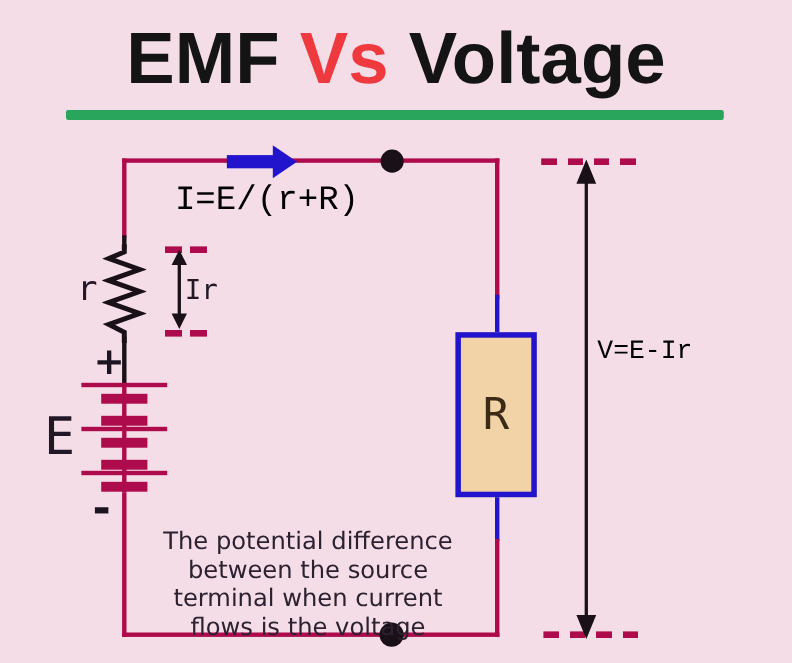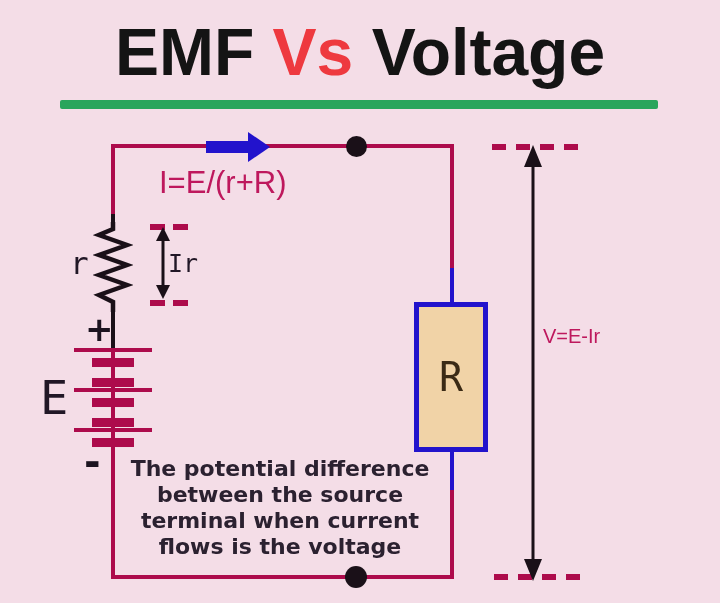--- a/index.html
+++ b/index.html
@@ -58,35 +58,35 @@
     display:flex;align-items:center;justify-content:center;
   }
   .resistor-box .r-label{
     font-family:"DejaVu Sans Mono",monospace;
     font-size:40px;color:#3b2a15;line-height:1;
   }
   
   .dot{border-radius:50%;background:var(--ink-black);}
   
   .formula{
-    font-family:Liberation Sans, sans-serif;
-    color:#be185d;white-space:nowrap;line-height:1;
+    font-family:Liberation Mono, monospace;
+    color:#000000;white-space:nowrap;line-height:1;
   }
   .lbl{
     font-family:"DejaVu Sans Mono",monospace;
     color:#211726;line-height:1;
   }
   .sign{
     font-family:"DejaVu Sans",sans-serif;font-weight:bold;
     color:#1c1420;line-height:1;
   }
   .caption{
-    left:113px;top:456px;width:334px;
+    left:113px;top:480px;width:334px;
     text-align:center;
-    font-family:"DejaVu Sans",sans-serif;font-weight:bold;
+    font-family:"DejaVu Sans",sans-serif;font-weight:normal;
     font-size:22px;line-height:26px;color:var(--text-dark);
     white-space:pre-line;
   }
   svg{display:block;}
   .stroke-black{stroke:var(--ink-black);fill:none;}
   .fill-black{fill:var(--ink-black);}
   .fill-blue{fill:var(--wire-blue);}
 </style>
 </head>
 <body>
@@ -148,20 +148,20 @@
     <span class="r-label">R</span>
   </div>
 
   <div class="abs dash-row" style="left:492px;top:144px;width:88px;"></div>
   <div class="abs dash-row" style="left:494px;top:574px;width:88px;"></div>
   <svg class="abs" style="left:518px;top:145px;" width="30" height="436" viewBox="0 0 30 436">
     <line class="stroke-black" stroke-width="3" x1="15" y1="12" x2="15" y2="424"></line>
     <polygon class="fill-black" points="15,0 6,22 24,22"></polygon>
     <polygon class="fill-black" points="15,436 6,414 24,414"></polygon>
   </svg>
-  <div class="abs formula" style="left:543px;top:326px;font-size:20px;">V=E-Ir</div>
+  <div class="abs formula" style="left:543px;top:308px;font-size:24px;">V=E-Ir</div>
 
   <div class="abs caption">The potential difference
 between the source
 terminal when current
 flows is the voltage</div>
 
 </div>
 
 </body></html>

